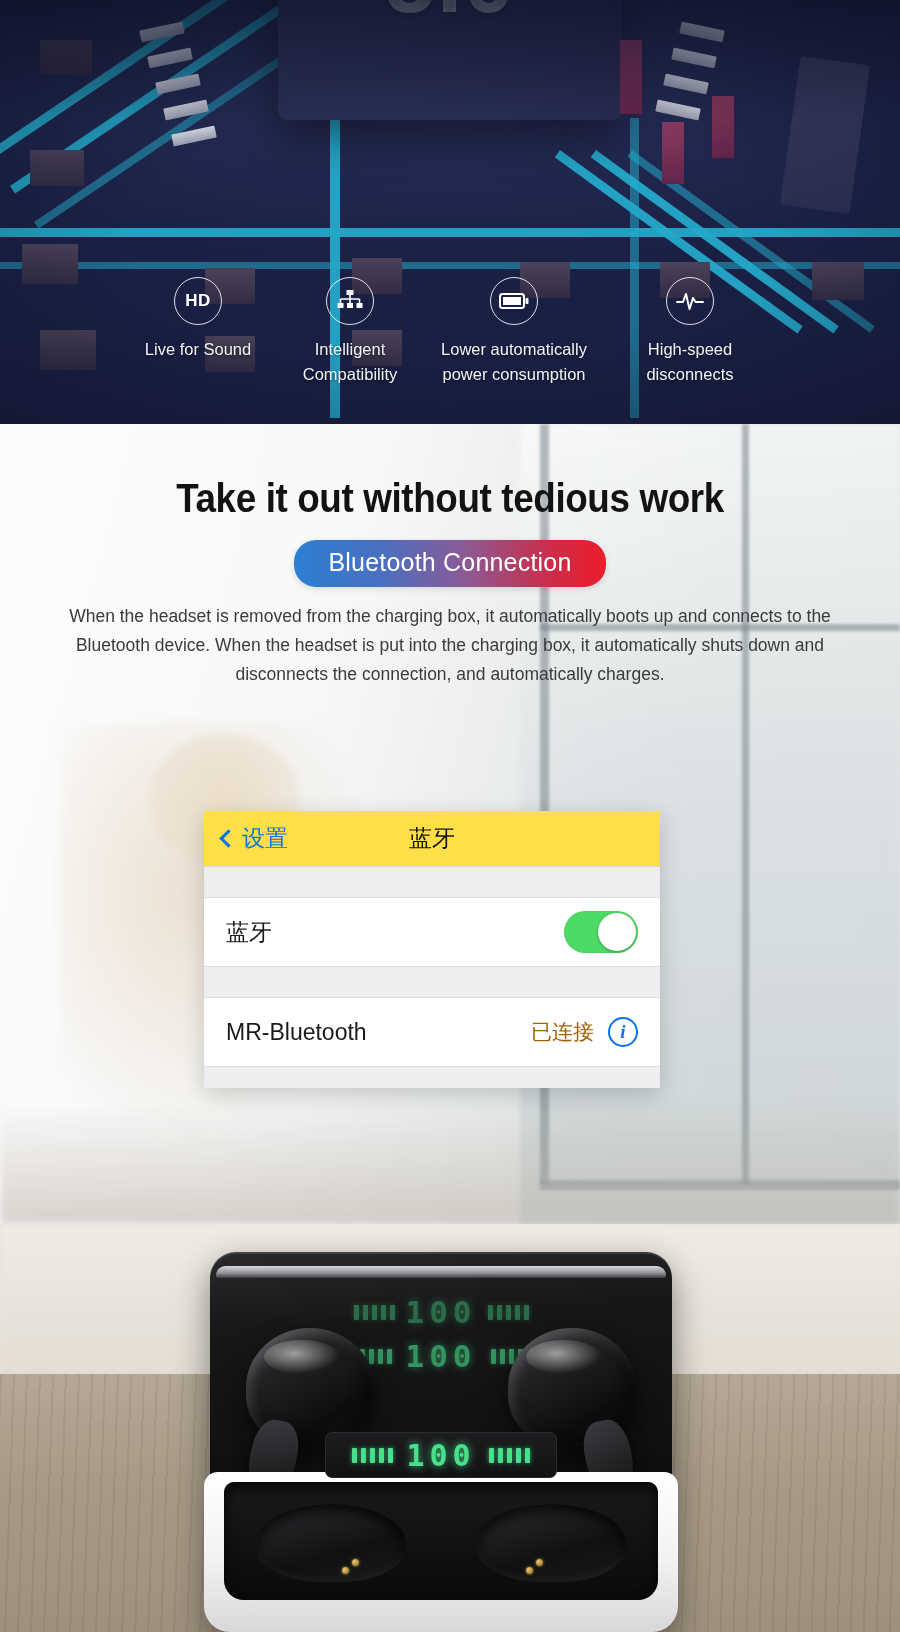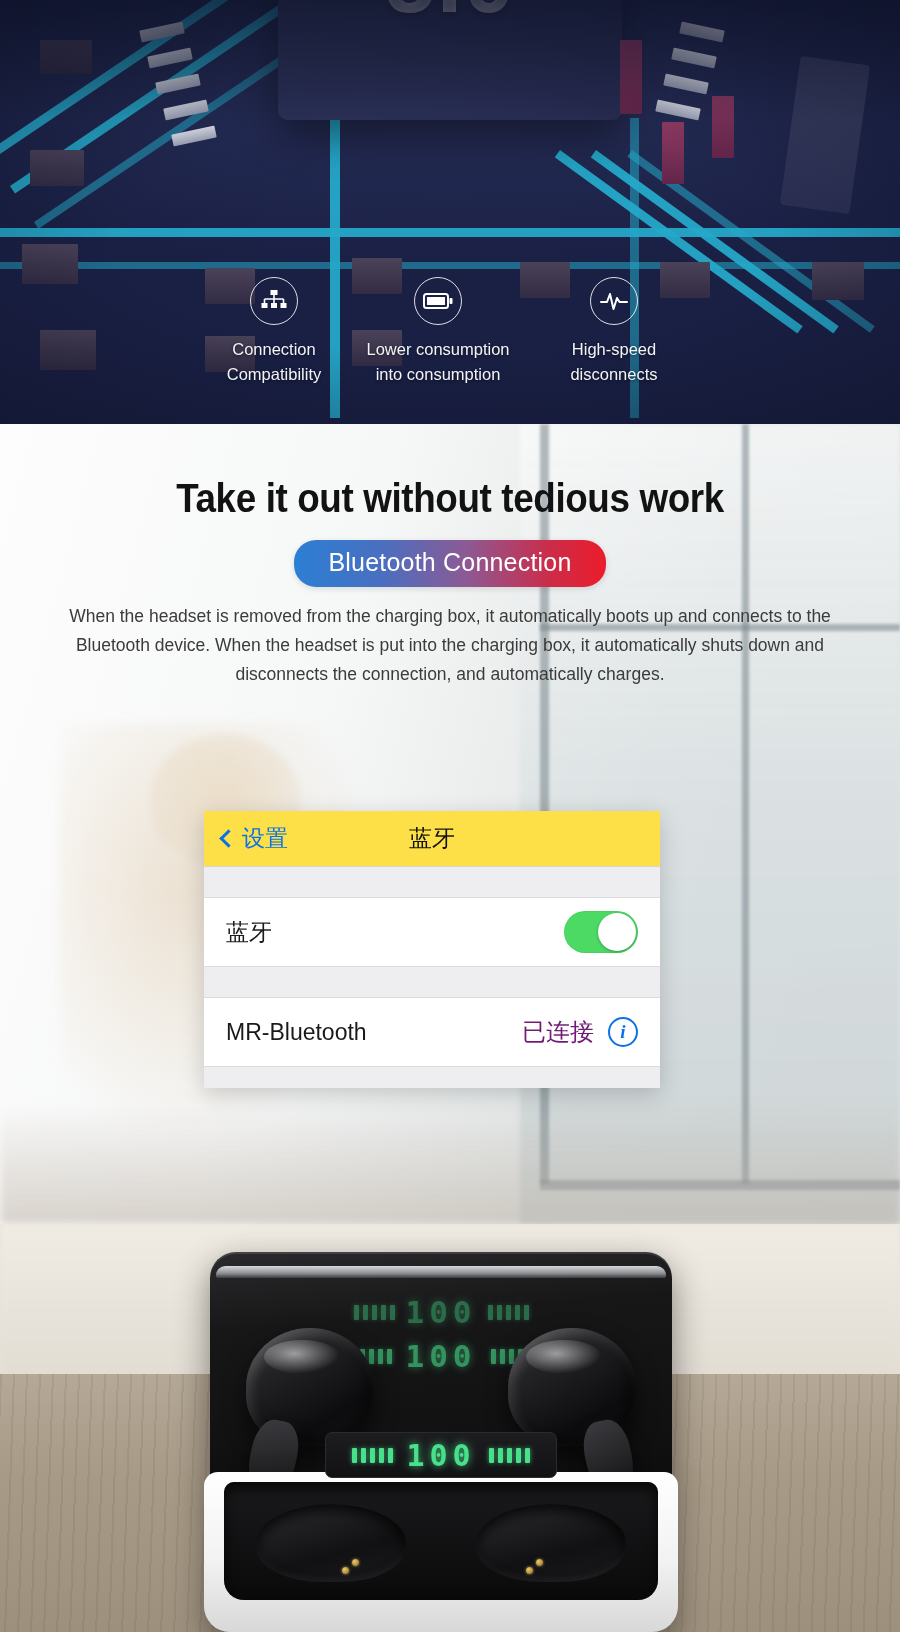--- a/index.html
+++ b/index.html
@@ -160,21 +160,21 @@
   .ios-row .lbl { font-size:23px; color:#1a1a1a; }
   .ios-row .spacer { flex:1; }
   .switch {
     width:74px; height:42px; border-radius:21px; background:#4cd964;
     position:relative; box-shadow:inset 0 0 0 1px rgba(0,0,0,.04);
   }
   .switch .knob {
     position:absolute; right:2px; top:2px; width:38px; height:38px;
     border-radius:50%; background:#fff; box-shadow:0 1px 3px rgba(0,0,0,.3);
   }
-  .ios-status { font-size:24px; color:#701a75; margin-right:14px; }
+  .ios-status { font-size:21px; color:#a16207; margin-right:14px; }
   .info-i {
     width:30px; height:30px; border-radius:50%; border:2px solid #0a72e8;
     color:#0a72e8; font-size:19px; font-weight:600; font-style:italic;
     display:flex; align-items:center; justify-content:center;
     font-family:"Liberation Serif", serif;
   }
   .ios-foot { height:34px; background:#eeeef1; }
 
   
   .product {
@@ -329,46 +329,52 @@
   <div class="pad dark" style="left:352px;top:330px;width:50px;height:36px;"></div>
   <div class="pad dark" style="left:520px;top:262px;width:50px;height:36px;"></div>
   <div class="pad dark" style="left:660px;top:262px;width:50px;height:36px;"></div>
   <div class="pad dark" style="left:812px;top:262px;width:52px;height:38px;"></div>
   <div class="chip-side" style="left:790px;top:60px;width:70px;height:150px;transform:rotate(8deg);"></div>
 
   <div class="hero-vig"></div>
 
   <div class="features">
 
+    <div class="feature">
+      <div class="circ">
+        <span class="hd-txt">HD</span>
+      </div>
+      <div class="cap">Live for Sound</div>
+    </div>
 
     <div class="feature">
       <div class="circ">
         <svg width="26" height="24" viewBox="0 0 26 24" aria-hidden="true">
           <rect x="9.5" y="1" width="7" height="5" fill="#fff"></rect>
           <path d="M13 6 v4 M3.5 10 h19 M3.5 10 v4 M13 10 v4 M22.5 10 v4" stroke="#fff" stroke-width="1.6" fill="none"></path>
           <rect x="0.5" y="14" width="6" height="5" fill="#fff"></rect>
           <rect x="10" y="14" width="6" height="5" fill="#fff"></rect>
           <rect x="19.5" y="14" width="6" height="5" fill="#fff"></rect>
         </svg>
       </div>
-      <div class="cap">Connection</div>
+      <div class="cap">Intelligent</div>
       <div class="cap">Compatibility</div>
     </div>
 
 
     <div class="feature wide">
       <div class="circ">
         <svg width="30" height="18" viewBox="0 0 30 18" aria-hidden="true">
           <rect x="1" y="2" width="24" height="14" rx="2.5" fill="none" stroke="#fff" stroke-width="2"></rect>
           <rect x="4" y="5" width="18" height="8" fill="#fff"></rect>
           <rect x="26.5" y="6" width="3" height="6" rx="1" fill="#fff"></rect>
         </svg>
       </div>
-      <div class="cap">Lower consumption</div>
-      <div class="cap">into consumption</div>
+      <div class="cap">Lower automatically</div>
+      <div class="cap">power consumption</div>
     </div>
 
     <div class="feature wide">
       <div class="circ">
         <svg width="28" height="24" viewBox="0 0 28 24" aria-hidden="true">
           <path d="M1 13 H7 L10 5 L13.5 20 L17 9 L19.5 13 H27" fill="none" stroke="#fff" stroke-width="2" stroke-linejoin="round" stroke-linecap="round"></path>
         </svg>
       </div>
       <div class="cap">High-speed</div>
       <div class="cap">disconnects</div>

